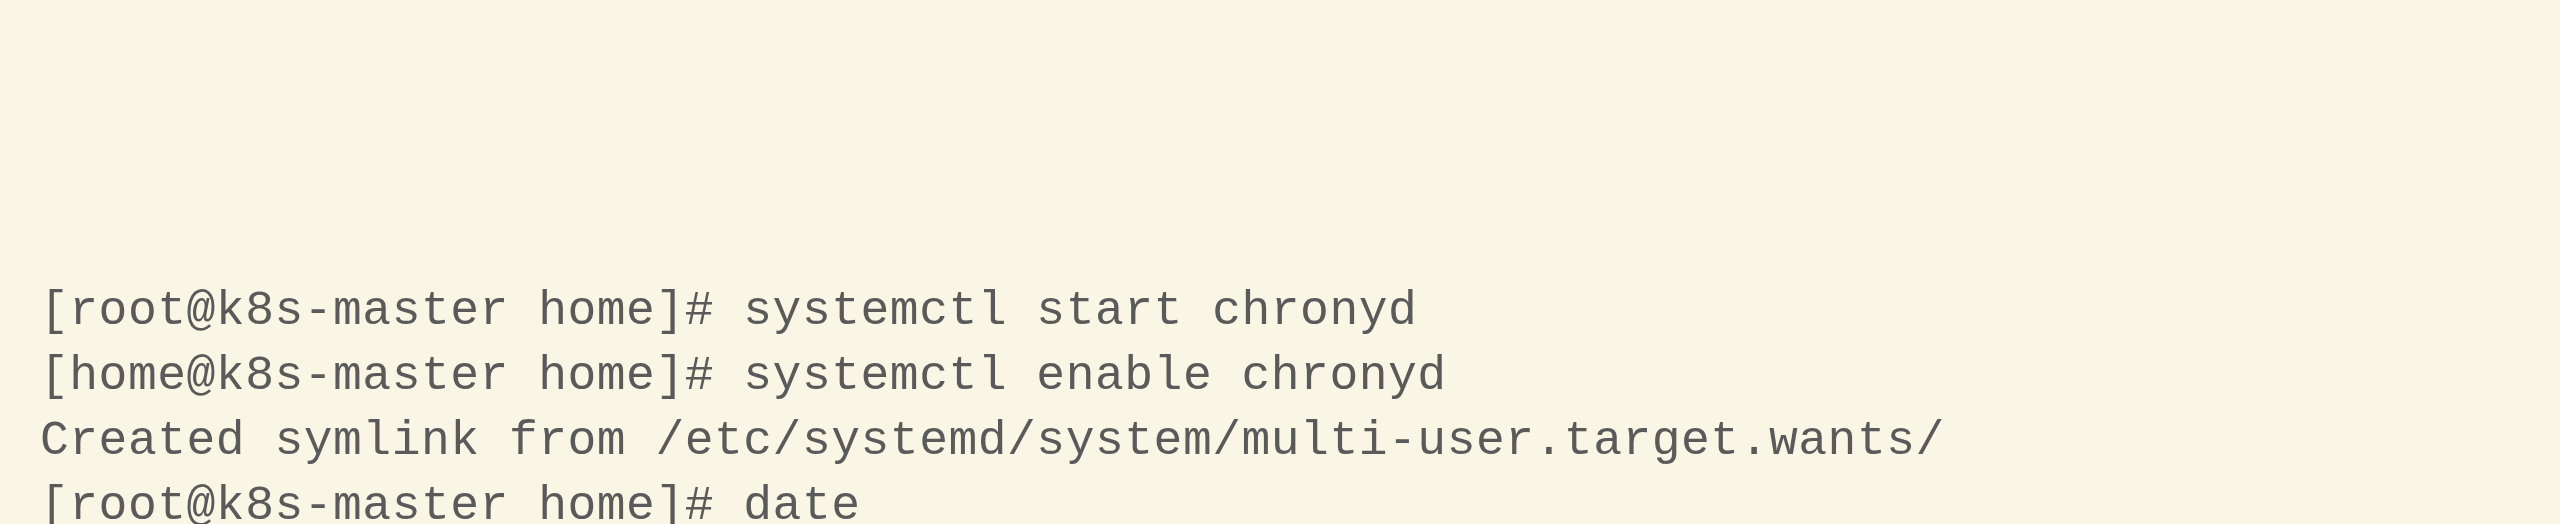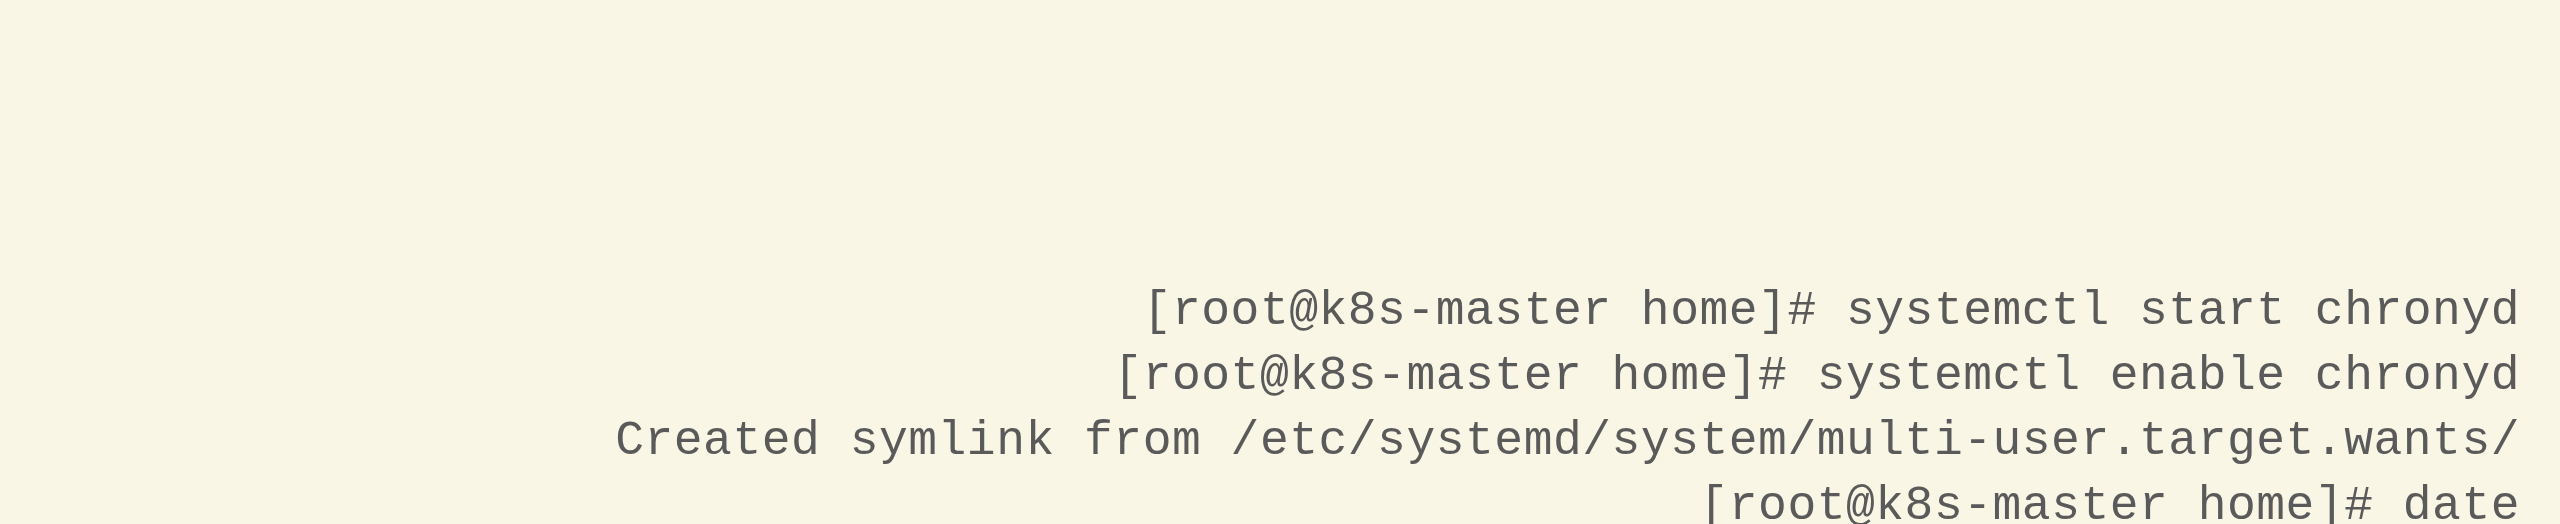--- a/index.html
+++ b/index.html
@@ -1,19 +1,18 @@
 <!DOCTYPE html>
 <html><head>
 <meta charset="utf-8">
 <style>
   * {
     margin: 0;
     padding: 0;
     box-sizing: border-box;
-    text-align: right;
   }
   body {
     background: #faf6e5;
     font-family: 'Courier New', Consolas, monospace;
     font-size: 48px;
     line-height: 1.35;
     color: #5a5a5a;
     padding: 20px 40px;
     width: 2560px;
     height: 524px;
@@ -23,16 +22,16 @@
   }
   .line {
     display: block;
   }
 </style>
 </head>
 <body>
 
 
 
-<span class="line">[root@k8s-master home]# systemctl start chronyd</span><span class="line">[root@k8s-master home]# systemctl enable chronyd</span><span class="line">Created symlink from /etc/systemd/system/multi-user.target.wants/</span><span class="line">[root@k8s-master home]# date</span>
+<span class="line">[root@k8s-master home]# systemctl start chronyd</span><span class="line">[home@k8s-master home]# systemctl enable chronyd</span><span class="line">Created symlink from /etc/systemd/system/multi-user.target.wants/</span><span class="line">[root@k8s-master home]# date</span>
 
 
 
 
 </body></html>

